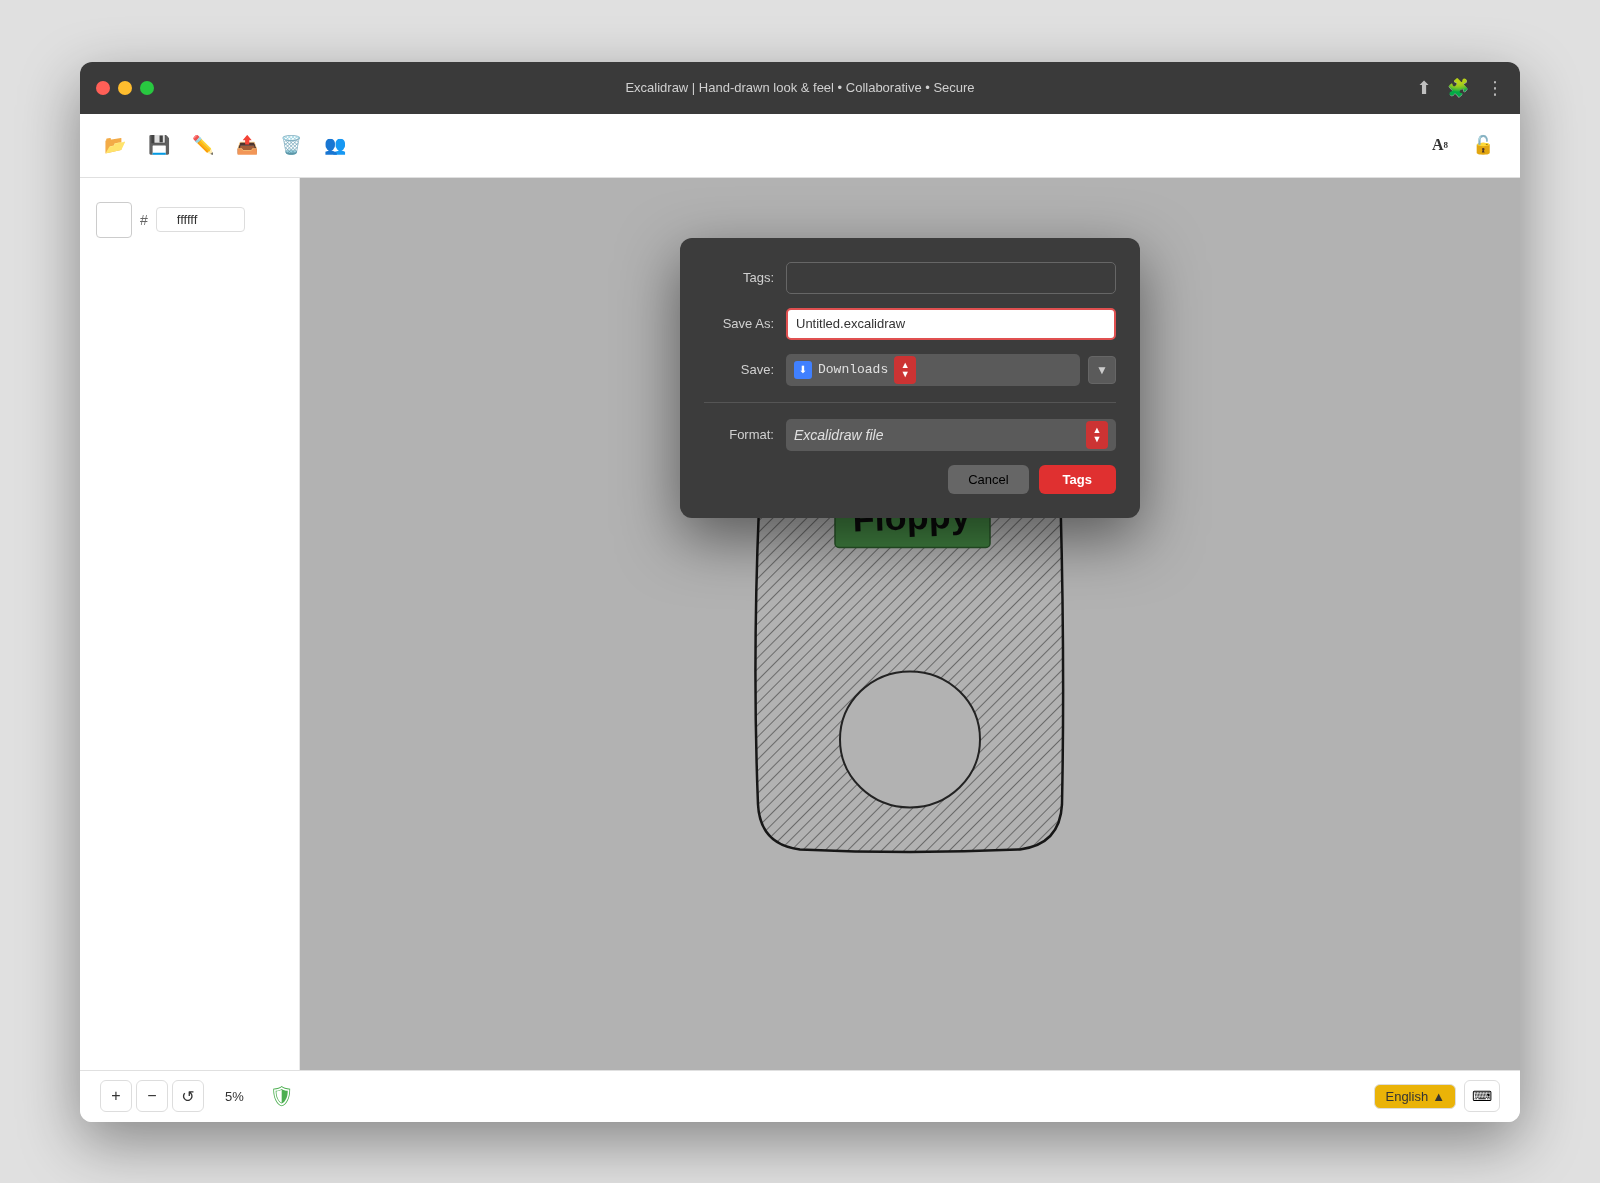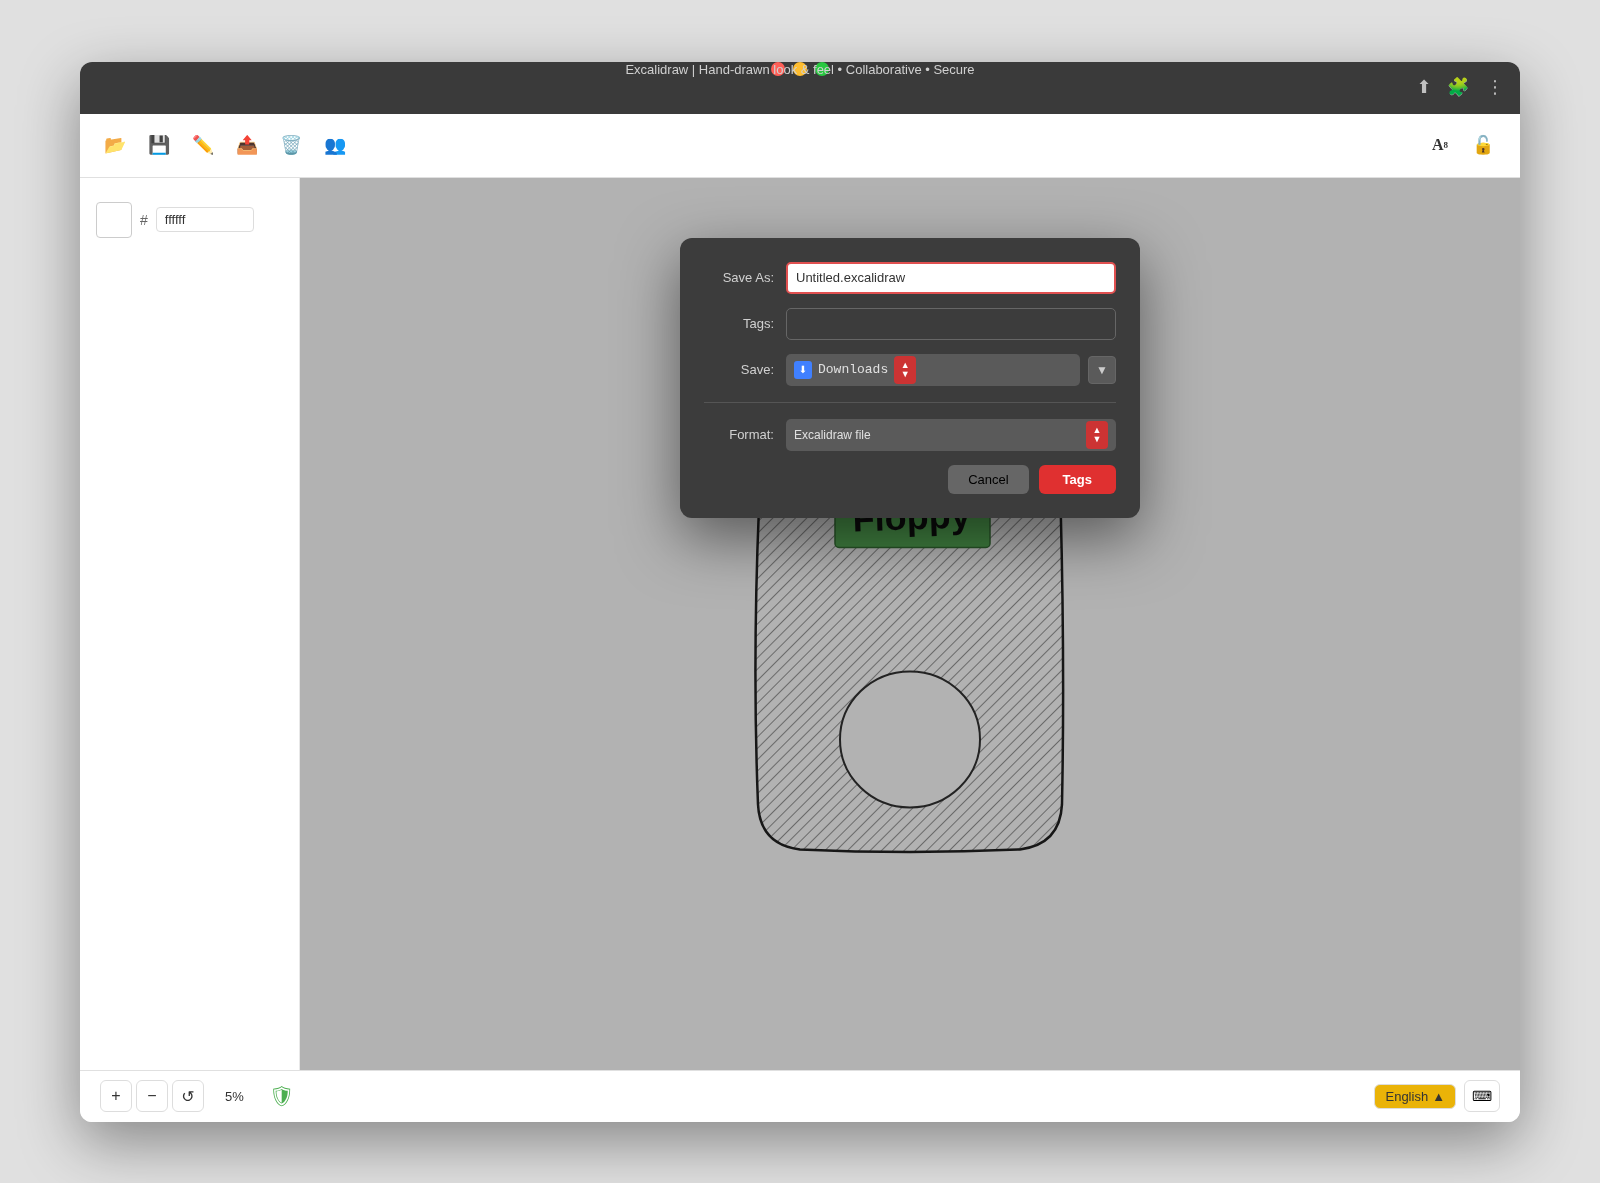--- a/index.html
+++ b/index.html
@@ -27,21 +27,20 @@
 
     
     .titlebar {
       height: 52px;
       background: #3a3a3a;
       display: flex;
       align-items: center;
       padding: 0 16px;
       flex-shrink: 0;
       position: relative;
-      flex-direction: column;
     }
     .traffic-lights {
       display: flex;
       gap: 8px;
       align-items: center;
     }
     .traffic-light {
       width: 14px;
       height: 14px;
       border-radius: 50%;
@@ -125,23 +124,23 @@
       border: 1px solid #ccc;
       background: white;
     }
     .color-hash {
       font-size: 14px;
       color: #666;
     }
     .color-value-input {
       border: 1px solid #ddd;
       border-radius: 4px;
-      padding: 4px 8px;
-      font-size: 13px;
-      width: 98px;
+      padding: 4px 20px;
+      font-size: 13px;
+      width: 89px;
       color: #333;
     }
 
     
     .canvas-area {
       flex: 1;
       position: relative;
       background: #ffffff;
       overflow: hidden;
     }
@@ -332,22 +331,23 @@
       border-radius: 5px;
       background: #5a5a5a;
       display: flex;
       align-items: center;
       padding: 0 8px;
       gap: 6px;
       cursor: pointer;
     }
     .format-select-text {
       flex: 1;
-      font-size: 12px;
+      font-size: 14px;
       color: #e0e0e0;
+      font-style: italic;
     }
     .format-stepper {
       background: #cc3333;
       border-radius: 4px;
       width: 22px;
       height: 28px;
       display: flex;
       flex-direction: column;
       align-items: center;
       justify-content: center;
@@ -463,27 +463,27 @@
           <rect x="135" y="28" width="155" height="65" rx="4" ry="4" fill="#5cb85c" stroke="#3a7a3a" stroke-width="1.5"></rect>
 
           <text x="212" y="75" text-anchor="middle" font-family="'Comic Sans MS', cursive, sans-serif" font-size="36" font-weight="bold" fill="#111" transform="rotate(-2, 212, 75)">Floppy</text>
         </svg>
       </div>
 
       <div class="modal-overlay">
         <div class="save-dialog">
 
           <div class="dialog-row">
+            <span class="dialog-label">Tags:</span>
+            <input class="dialog-input-empty" style="">
+          </div>
+
+          <div class="dialog-row">
             <span class="dialog-label">Save As:</span>
             <input class="dialog-input" value="Untitled.excalidraw" style="">
-          </div>
-
-          <div class="dialog-row">
-            <span class="dialog-label">Tags:</span>
-            <input class="dialog-input-empty" style="">
           </div>
 
           <div class="dialog-row">
             <span class="dialog-label">Save:</span>
             <div class="where-row" style="flex:1;">
               <div class="where-select" style="flex:1; padding: 0 8px; gap:6px; height:32px; border-radius:5px; background:#5a5a5a; display:flex; align-items:center;">
                 <span class="downloads-icon">⬇</span>
                 <span style="color:#e0e0e0; font-size:13px;font-family:Liberation Mono, monospace;">Downloads</span>
                 <div class="where-stepper">
                   <span class="stepper-arrow">▲</span>

